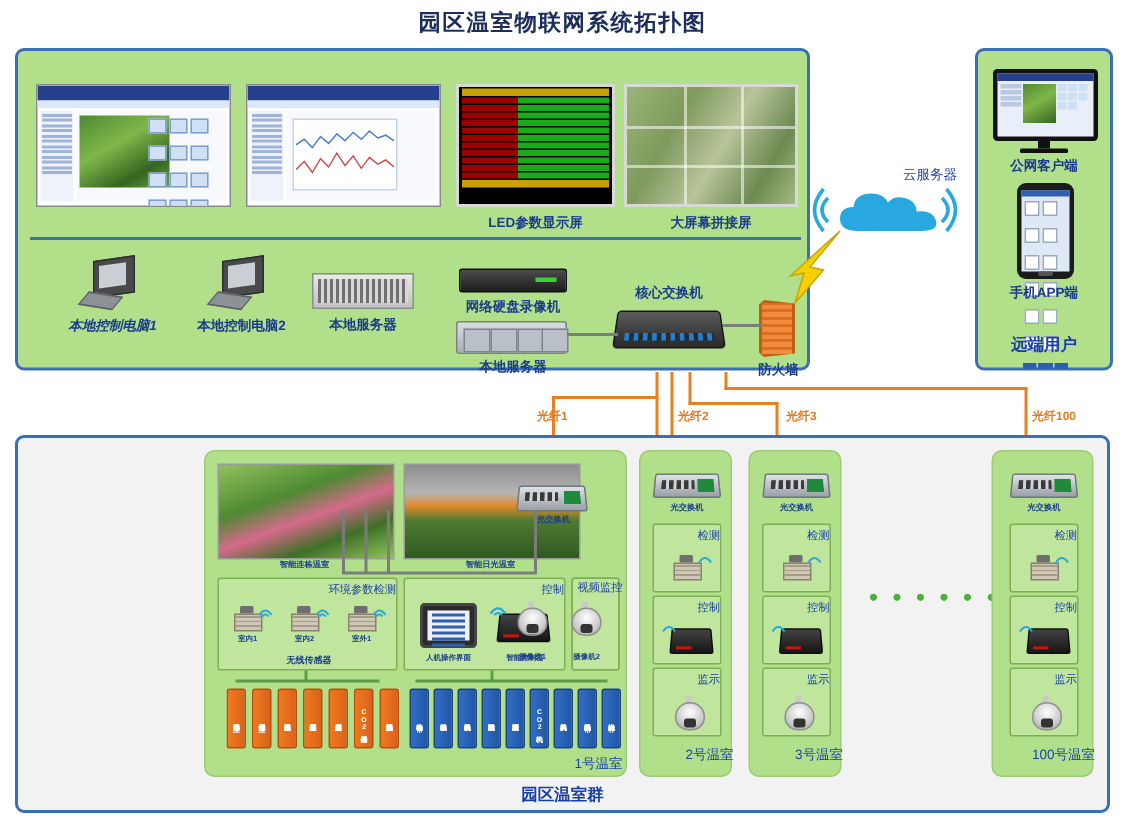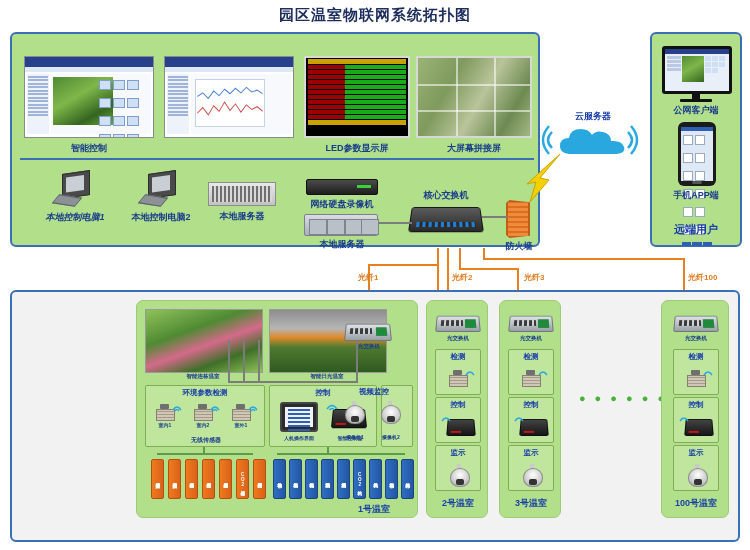--- a/index.html
+++ b/index.html
@@ -13,21 +13,21 @@
   }
   
   .panel{
     position:absolute;border:2px solid #3a6fb5;border-radius:6px;
     background:#b2e08a;box-sizing:border-box;
   }
   .panel-title{
     font-size:11px;font-weight:bold;color:#1a3faa;text-align:center;
   }
   .lbl{font-size:7.5px;color:#1a3c8c;text-align:center;font-weight:bold;}
-  .lbl-b{font-size:8.5px;color:#1a3faa;text-align:center;font-weight:bold;}
+  .lbl-b{font-size:8.5px;color:#1a3faa;text-align:right;font-weight:normal;}
   .lbl-sm{font-size:5px;color:#1a3c8c;text-align:center;font-weight:bold;}
   .fiber-lbl{position:absolute;font-size:8px;color:#e07b20;font-weight:bold;}
 
   
   #control-center{left:10px;top:32px;width:530px;height:215px;}
   #cc-title{position:absolute;left:0;top:4px;width:530px;}
   .sshot{
     position:absolute;background:#fff;border:1px solid #8a8a8a;
     box-sizing:border-box;overflow:hidden;
   }
@@ -180,21 +180,20 @@
         <i></i>
         <i></i>
         <i></i>
     </div>
     <div class="ui-main"></div>
     <div class="ui-photo"></div>
     <div class="ui-grid">
       <i></i><i></i><i></i><i></i><i></i><i></i><i></i><i></i><i></i><i></i><i></i><i></i>
     </div>
   </div>
-  <div class="lbl" style="position:absolute;left:12px;top:108px;width:130px;font-size:9px;">智能控制</div>
 
   <div class="sshot" style="left:152px;top:22px;width:130px;height:82px;">
     <div class="bar"></div>
       <div class="bar2"></div>
     <div class="ui-rows">
       <i></i>
         <i></i>
         <i></i>
         <i></i>
         <i></i>
@@ -633,19 +632,20 @@
       <div class="cam" style="left:14px;top:18px;width:18px;height:22px;">
           <div class="mount"></div>
           <div class="dome">
             <div class="eye"></div>
           </div>
         </div>
     </div>
     <div class="lbl-b" style="position:absolute;left:0;top:196px;width:68px;font-size:9px;">100号温室</div>
   </div>
 
+  <div class="panel-title" style="position:absolute;left:0;top:230px;width:726px;">园区温室群</div>
 </div>
 
 <div class="ln" style="left:228px;top:340px;width:1.5px;height:42px;"></div>
 <div class="ln" style="left:243px;top:340px;width:1.5px;height:42px;"></div>
 <div class="ln" style="left:258px;top:340px;width:1.5px;height:42px;"></div>
 <div class="ln" style="left:228px;top:381px;width:130px;height:1.5px;"></div>
 <div class="ln" style="left:356px;top:340px;width:1.5px;height:42px;"></div>
 
 </body></html>

